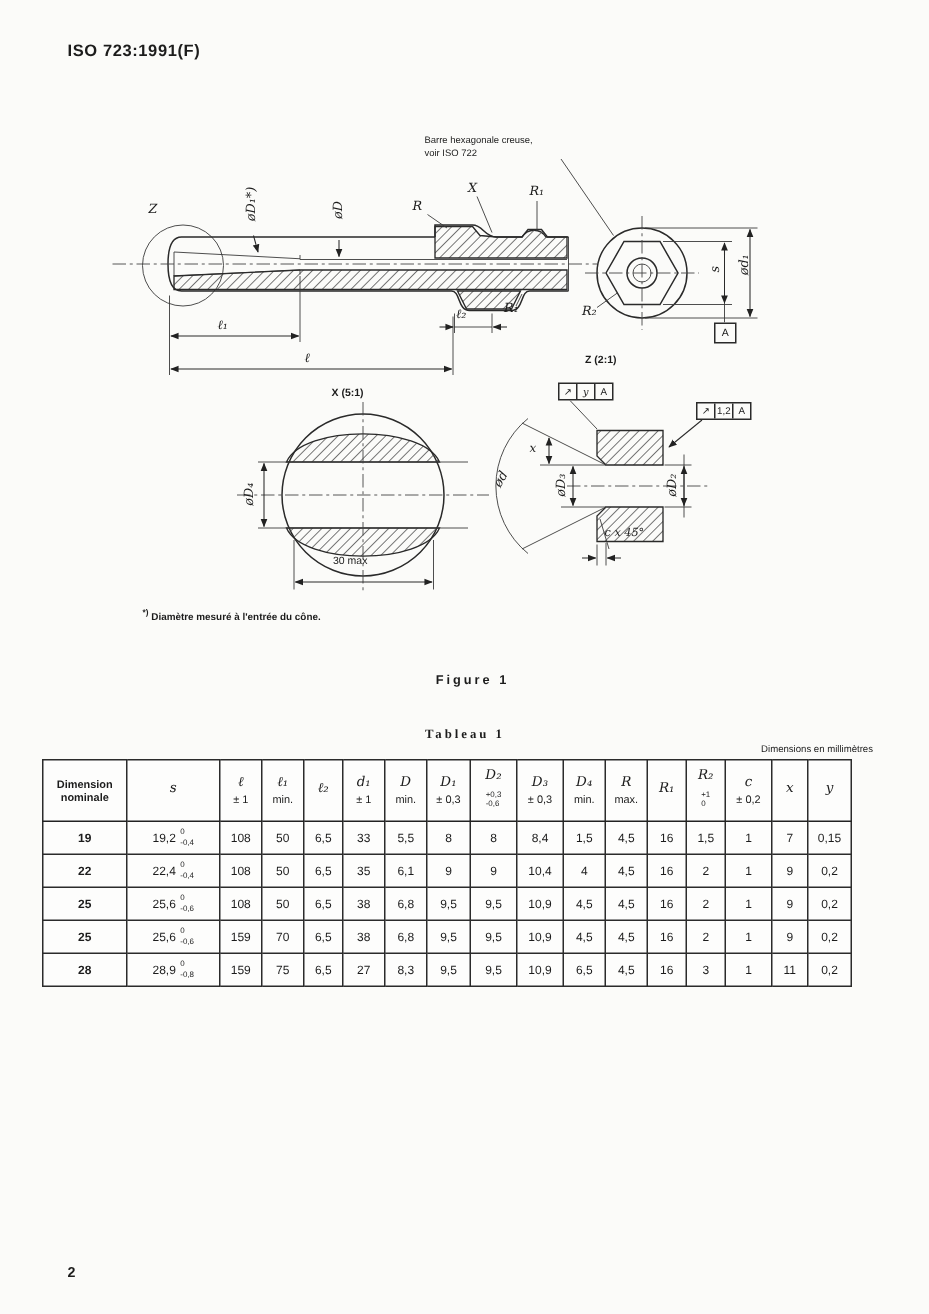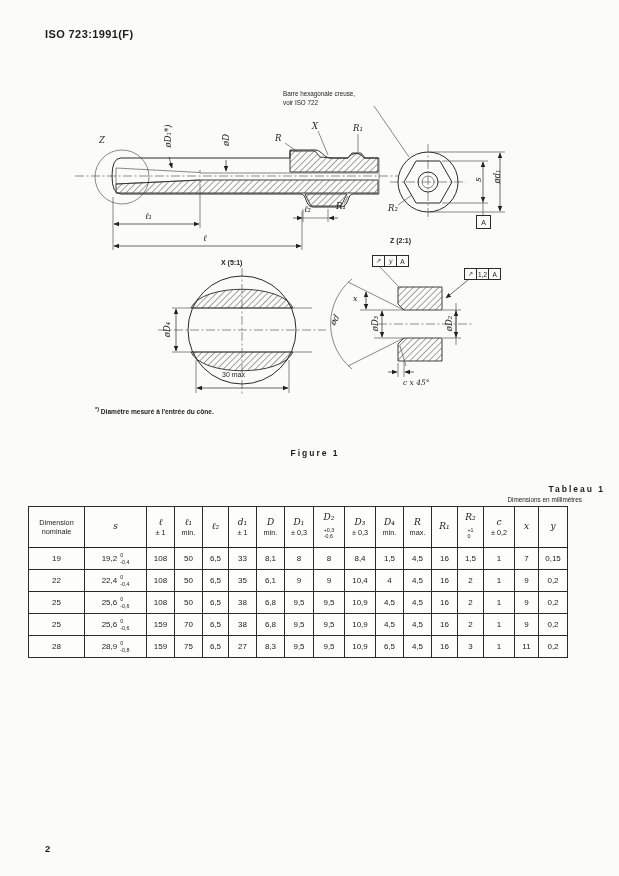--- a/index.html
+++ b/index.html
@@ -32,32 +32,32 @@
         font-size:7px;background:#fbfbf9;}
   .tolframe{position:absolute;display:flex;border:1px solid #2a2a2a;
         height:10px;background:#fbfbf9;font-size:6.5px;}
   .tolframe .cell{display:flex;align-items:center;justify-content:center;
         border-left:1px solid #2a2a2a;padding:0 1px;min-width:9px;}
   .tolframe .cell:first-child{border-left:none;}
   .footnote{font-size:6.6px;font-weight:bold;}
   .footnote sup{font-size:5.5px;}
   .figcap{font-size:8.5px;font-weight:bold;letter-spacing:2px;}
   
-  .tblcap{font-size:8.5px;font-weight:bold;letter-spacing:2px;text-align:right;}
+  .tblcap{font-size:8.5px;font-weight:bold;letter-spacing:2px;text-align:center;font-family:Liberation Serif, serif;}
   .units{font-size:6.4px;text-align:right;}
   table{border-collapse:collapse;table-layout:fixed;background:#fdfdfc;}
   #tbl{position:absolute;left:28px;top:506px;}
   th,td{border:1px solid #2b2b2b;padding:0;text-align:center;vertical-align:middle;}
   thead th{height:40px;font-weight:normal;border-bottom:1.4px solid #222;}
-  th.col0{font-size:7.3px;font-weight:normal;line-height:1.25;white-space:normal;}
+  th.col0{font-size:7.3px;font-weight:bold;line-height:1.25;white-space:normal;}
   th .sym{font-family:"DejaVu Serif",serif;font-style:italic;font-size:9px;line-height:1.25;}
   th .tol{font-size:7.3px;line-height:1.3;}
   .tolstack{font-size:5.3px;line-height:1.15;display:inline-block;text-align:left;}
   tbody td{height:21px;font-size:8px;}
-  td.dimcol{font-weight:normal;}
+  td.dimcol{font-weight:bold;}
   td.scol span:first-child{margin-right:3px;}
   .sstack{vertical-align:middle;}
   table{border:1.4px solid #222;}
 </style>
 </head>
 <body>
 
 <div class="abs docref" style="left:30px;top:28px;">ISO 723:1991(F)</div>
 
 <svg width="619" height="368" viewBox="0 85 619 368">
@@ -162,21 +162,21 @@
 <div class="rotl" style="left:478px;top:170px;width:36px;height:13px;">ød₁</div>
 <div class="datumbox" style="left:476px;top:215px;">A</div>
 <div class="fl capt" style="left:390px;top:237px;">Z (2:1)</div>
 <div class="fl capt" style="left:221px;top:259px;">X (5:1)</div>
 <div class="rotl" style="left:146px;top:323px;width:40px;height:13px;">øD₄</div>
 <div class="fl sans" style="left:222px;top:371px;font-size:7px;">30 max</div>
 <div class="rotl" style="left:354px;top:317px;width:40px;height:13px;">øD₃</div>
 <div class="rotl" style="left:428px;top:317px;width:40px;height:13px;">øD₂</div>
 <div class="rotl" style="left:318px;top:313px;width:32px;height:13px;transform:rotate(-60deg);">ød</div>
 <div class="fl" style="left:353px;top:294px;font-size:8px;">x</div>
-<div class="fl" style="left:403px;top:378px;font-size:7.5px;">c x 45°</div>
+<div class="fl" style="left:403px;top:350px;font-size:7.5px;">c x 45°</div>
 
 <div class="tolframe" style="left:372px;top:255px;">
   <span class="cell">↗</span>
   <span class="cell" style="font-style:italic;font-family:'DejaVu Serif',serif;">y</span>
   <span class="cell">A</span>
 </div>
 <div class="tolframe" style="left:464px;top:268px;">
   <span class="cell">↗</span>
   <span class="cell">1,2</span>
   <span class="cell">A</span>
@@ -270,21 +270,21 @@
       </tr>
     </thead>
   <tbody id="tbody">
       <tr>
         <td class="dimcol">19</td>
         <td class="scol"><span>19,2</span><span class="tolstack sstack"><div>0</div><div>-0,4</div></span></td>
         <td>108</td>
         <td>50</td>
         <td>6,5</td>
         <td>33</td>
-        <td>8,1</td>
+        <td>5,5</td>
         <td>8</td>
         <td>8</td>
         <td>8,4</td>
         <td>1,5</td>
         <td>4,5</td>
         <td>16</td>
         <td>1,5</td>
         <td>1</td>
         <td>7</td>
         <td>0,15</td>

